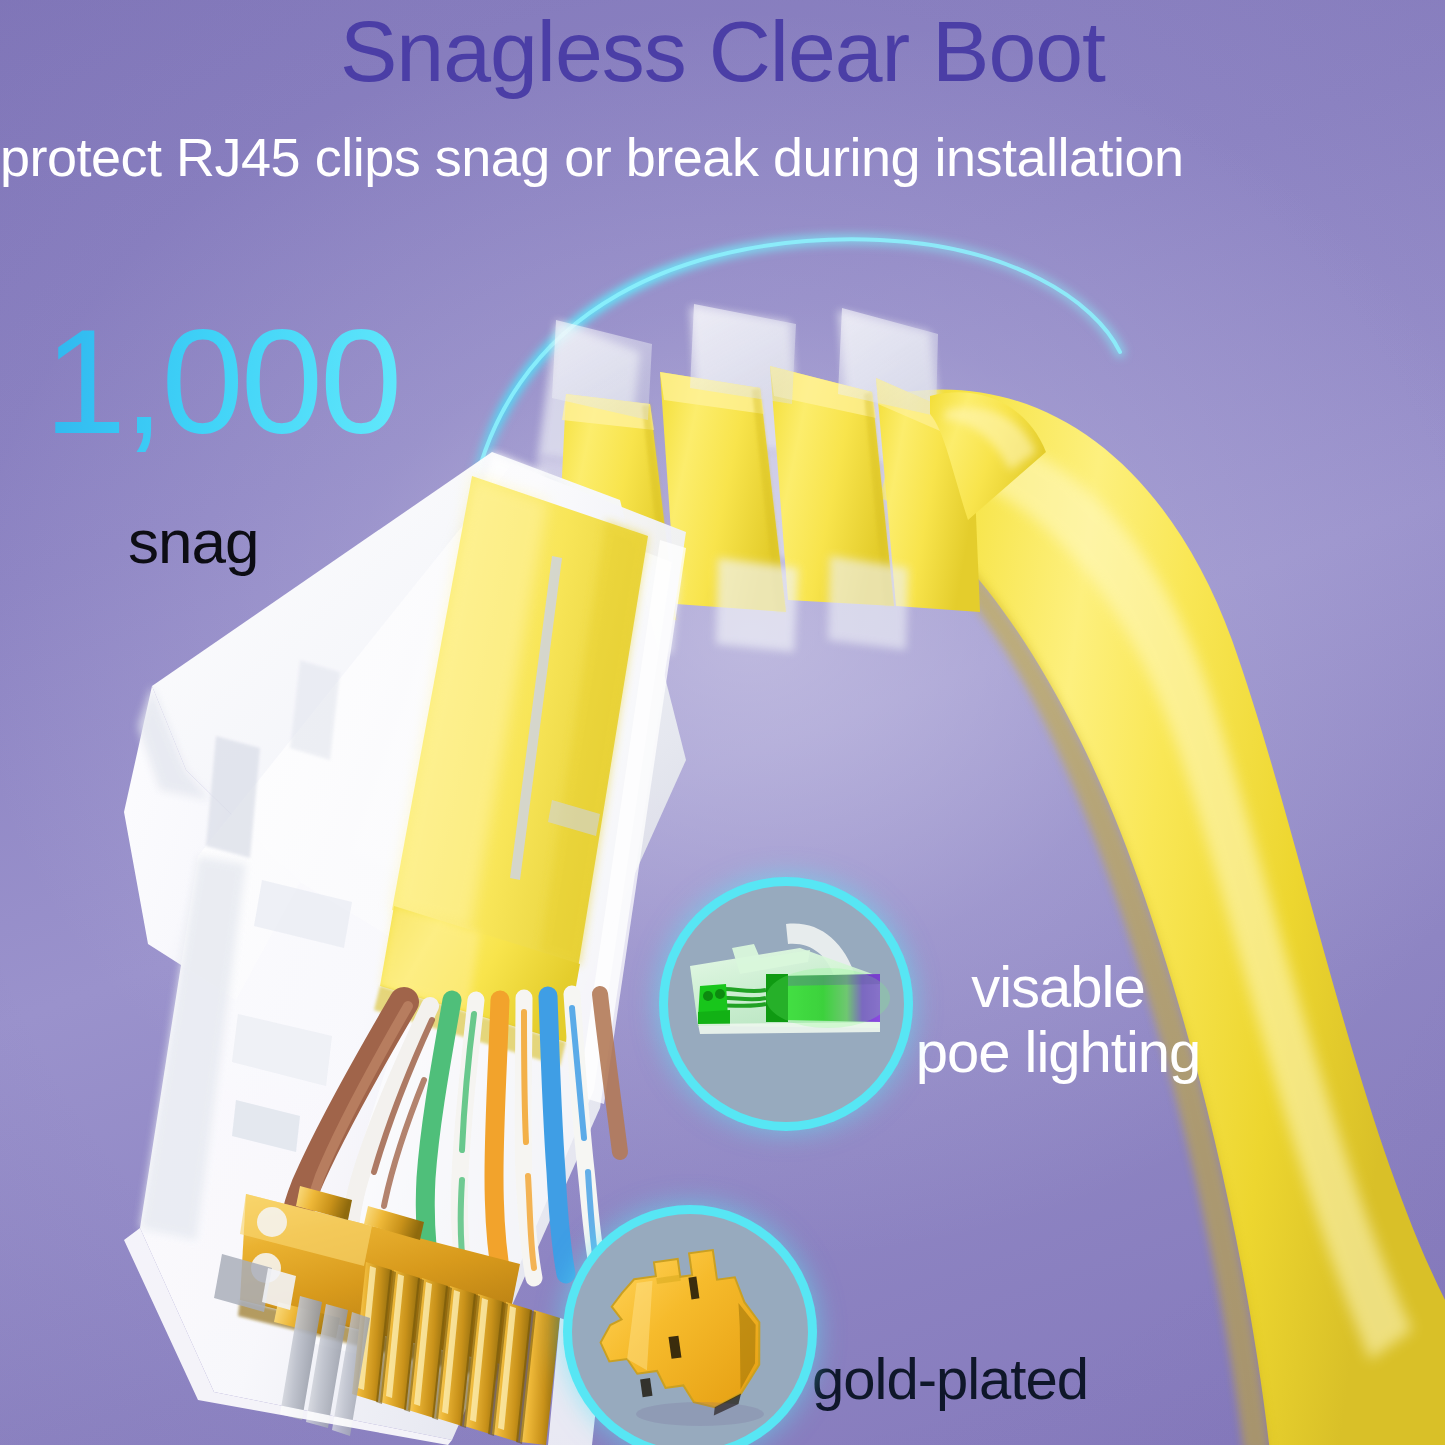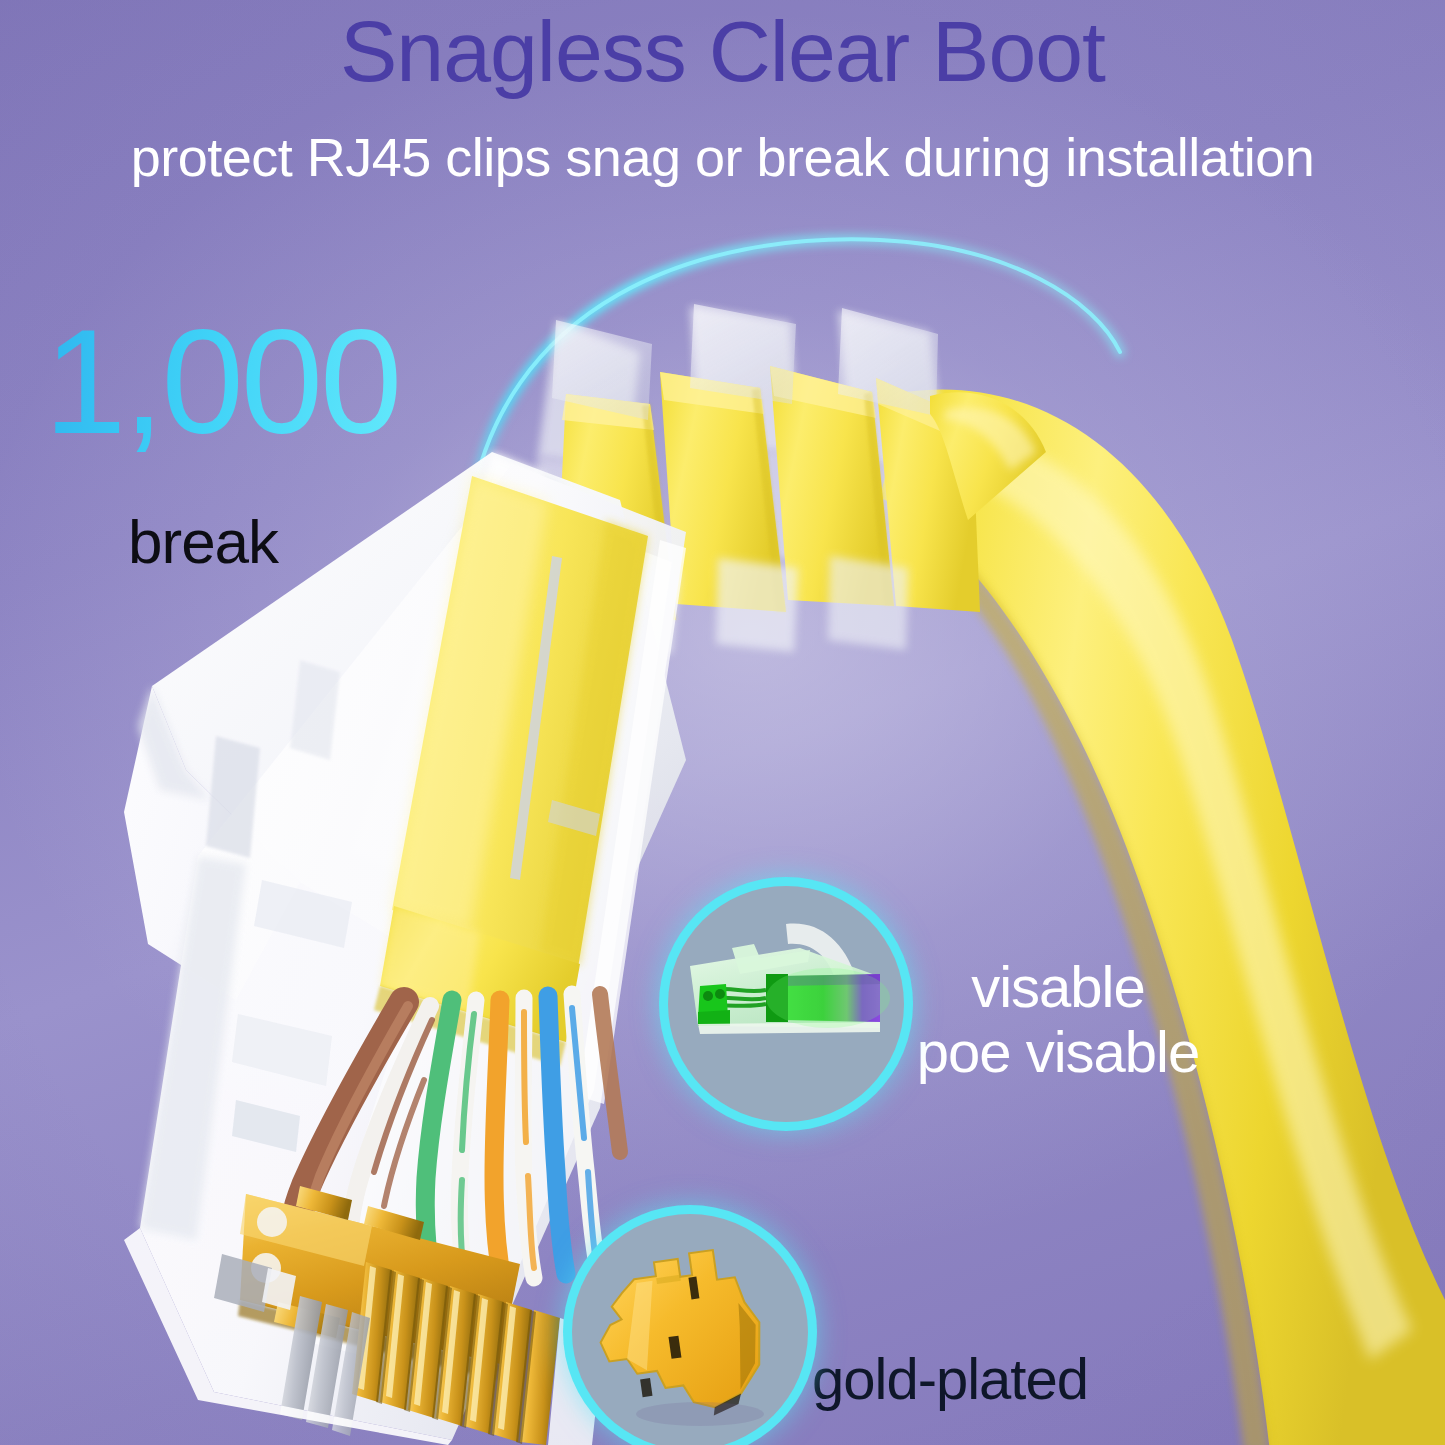--- a/index.html
+++ b/index.html
@@ -38,21 +38,20 @@
     font-size: 86px;
     font-weight: 400;
     letter-spacing: -1px;
     line-height: 1.06;
     white-space: nowrap;
   }
   .subtitle {
     position: absolute;
     left: 0; right: 0;
     top: 126px;
-    text-align: center;
     color: #ffffff;
     font-size: 54px;
     font-weight: 400;
     letter-spacing: -0.5px;
     white-space: nowrap;
   }
   .bignum {
     position: absolute;
     left: 44px;
     top: 308px;
@@ -407,25 +406,25 @@
         <path d="M 140 1228 L 214 1392 L 452 1440 L 448 1445 L 198 1400 L 124 1240 Z" fill="#ffffff" opacity="0.9"></path>
         <path d="M 560 1318 L 604 1332 L 592 1445 L 548 1445 Z" fill="#f3f4f8" opacity="0.9"></path>
       </g>
 
     </g>
   </svg>
 
   <div class="title">Snagless Clear Boot</div>
   <div class="subtitle">protect RJ45 clips snag or break during installation</div>
   <div class="bignum">1,000</div>
-  <div class="bignum-label">break</div>
+  <div class="bignum-label">snag</div>
 
   <div class="cap-poe">
     <div>visable</div>
-    <div>poe visable</div>
+    <div>poe lighting</div>
   </div>
 
   <div class="cap-gold">gold-plated</div>
 
   <div class="inset" id="inset-poe">
     <svg viewBox="0 0 236 236">
       <defs>
         <linearGradient id="gPoeBody" x1="0" y1="0" x2="1" y2="0">
           <stop offset="0%" stop-color="#35d935"></stop>
           <stop offset="42%" stop-color="#2bc52b"></stop>

